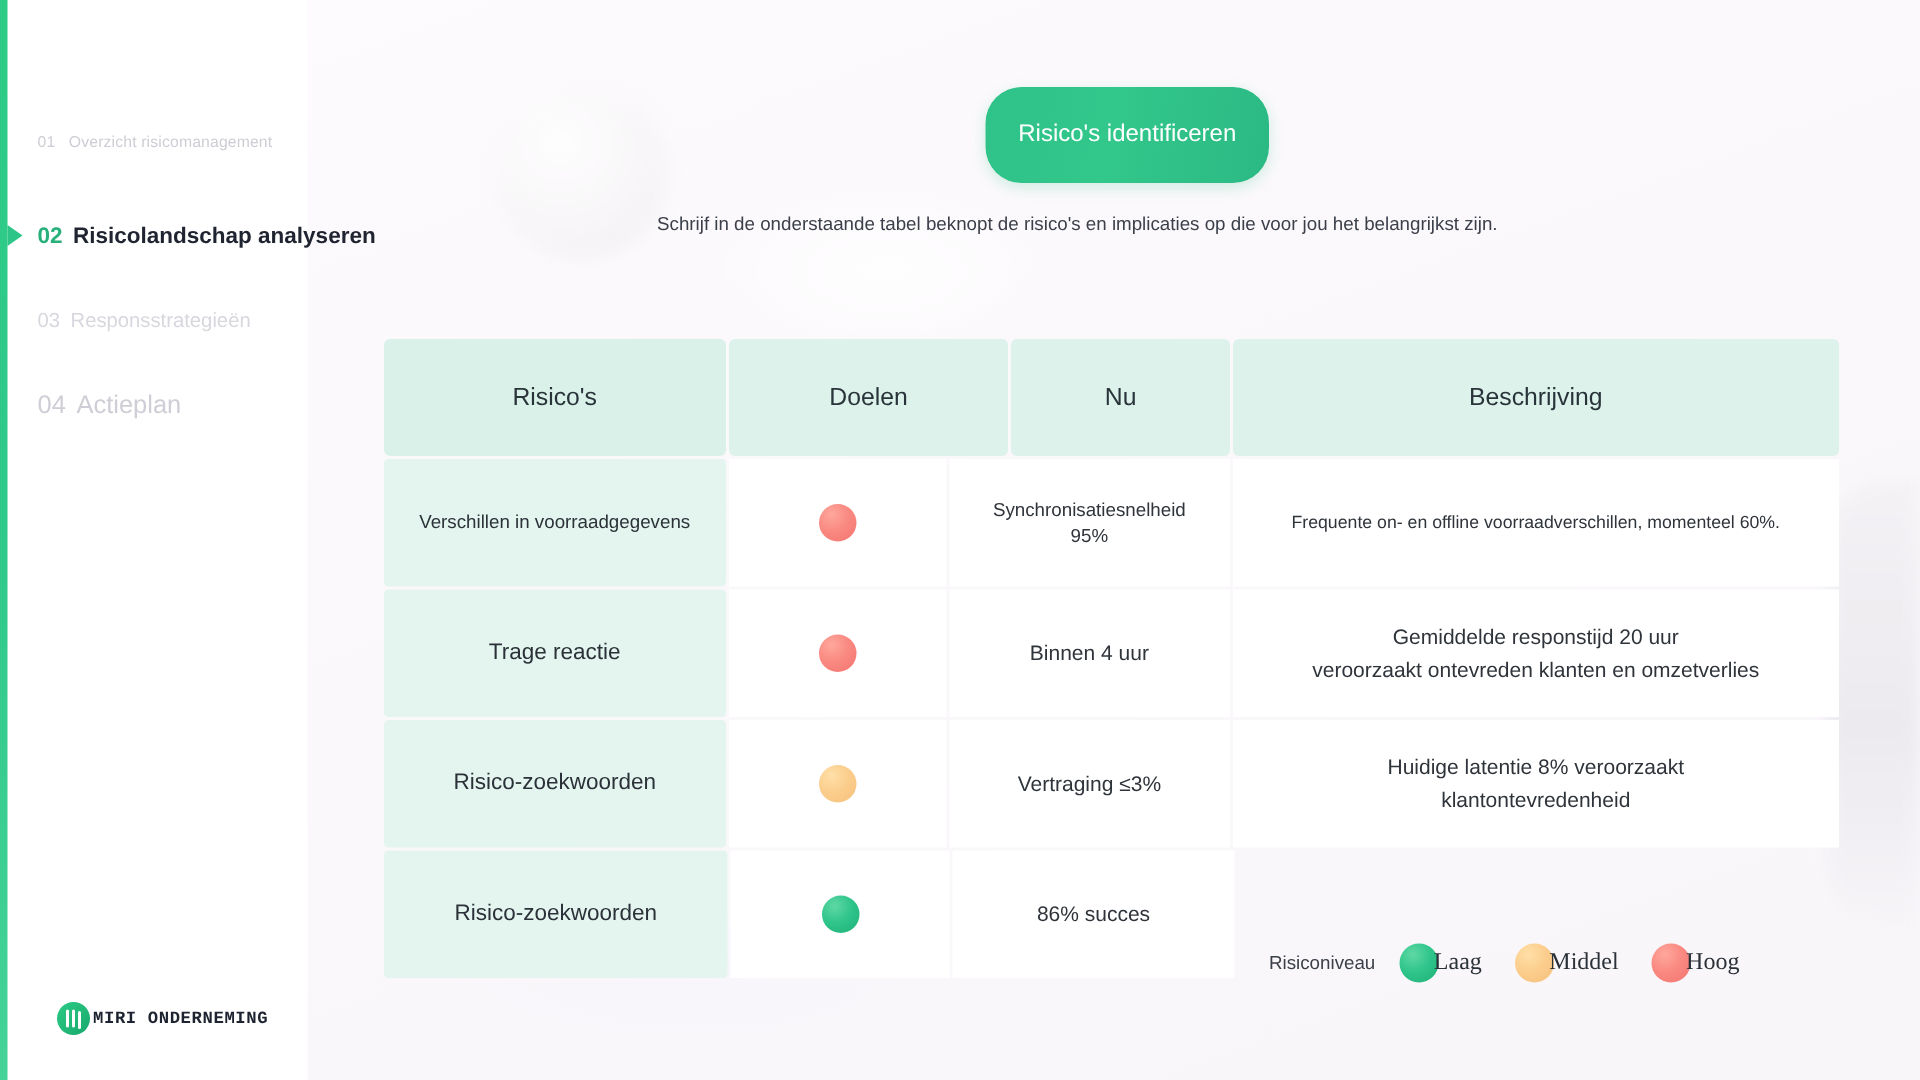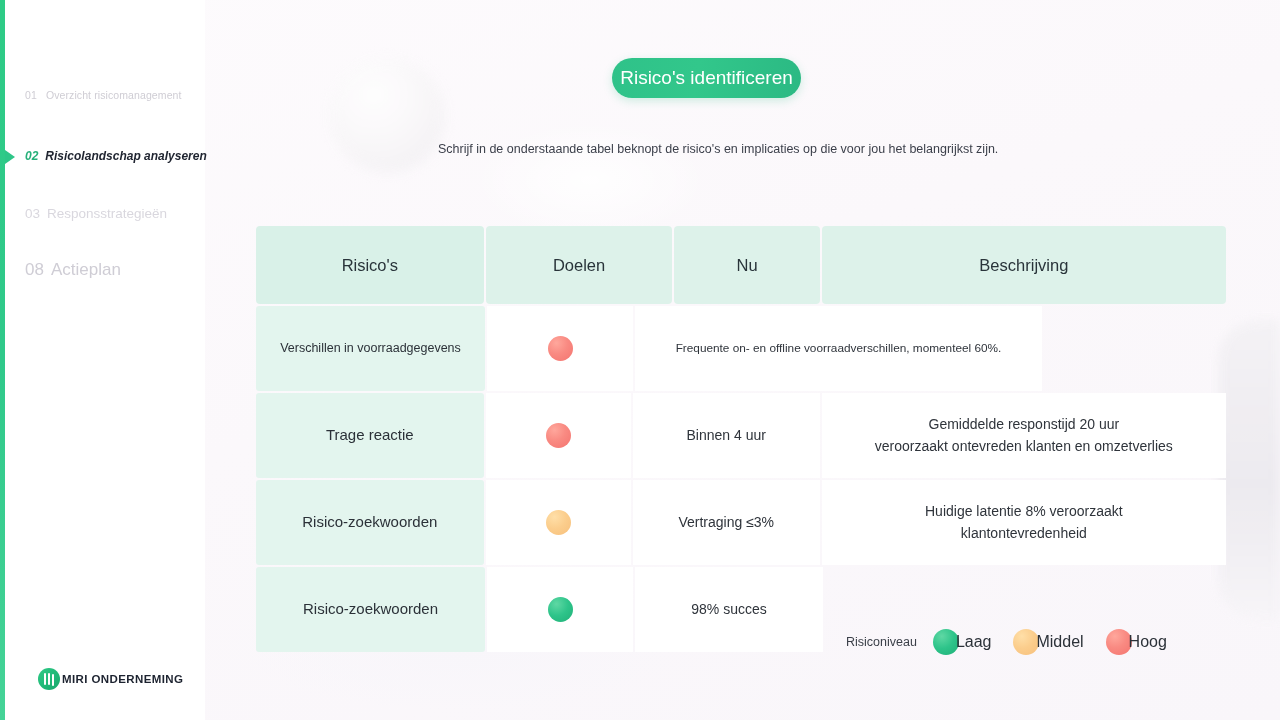--- a/index.html
+++ b/index.html
@@ -67,21 +67,21 @@
 
   .nav-item {
     position: absolute;
     display: flex;
     align-items: baseline;
     white-space: nowrap;
   }
   .nav-num { margin-right: 7px; }
   .nav-1 { left: 25px; top: 89px; font-size: 10.5px; color: #cfcdd4; letter-spacing: .1px; }
   .nav-1 .nav-num { margin-right: 9px; }
-  .nav-2 { left: 25px; top: 149px; font-size: 12px; color: #1f2430; font-weight: 700; font-style: italic; }
+  .nav-2 { left: 25px; top: 149px; font-size: 15px; color: #1f2430; font-weight: 700; }
   .nav-2 .nav-num { color: #27b07a; font-weight: 700; }
   .nav-3 { left: 25px; top: 206px; font-size: 13.5px; color: #d9d7de; }
   .nav-4 { left: 25px; top: 260px; font-size: 17px; color: #cfcdd5; }
 
   .nav-pointer {
     position: absolute;
     left: 5px; top: 150px;
     width: 0; height: 0;
     border-top: 7px solid transparent;
     border-bottom: 7px solid transparent;
@@ -109,31 +109,32 @@
     background: #ffffff;
     border-radius: 1px;
     box-shadow: 4px 0 0 #ffffff, 8px 1px 0 #ffffff;
   }
   .logo-text {
     font-size: 11.5px;
     font-weight: 700;
     letter-spacing: .4px;
     color: #1d2330;
     padding-left: 6px;
+    font-family: Liberation Mono, monospace;
   }
 
   
   .badge {
     position: absolute;
-    left: 612px; top: 58px;
-    width: 189px; height: 40px;
+    left: 657px; top: 58px;
+    width: 189px; height: 64px;
     border-radius: 24px;
     background: linear-gradient(100deg, #2fc289 0%, #32c78b 45%, #2bb983 100%);
     color: #ffffff;
-    font-size: 19px;
+    font-size: 16px;
     display: flex; align-items: center; justify-content: center;
     box-shadow: 0 3px 10px rgba(44,190,134,.22);
     z-index: 4;
   }
   .subtitle {
     position: absolute;
     left: 438px; top: 142px;
     font-size: 12.5px;
     color: #3b3f4a;
     white-space: nowrap;
@@ -189,21 +190,21 @@
 
   
   .legend {
     position: absolute;
     left: 846px; top: 629px;
     display: flex;
     align-items: center;
     z-index: 4;
   }
   .legend-title { font-size: 12.5px; color: #3a3f48; margin-right: 16px; }
-  .legend-item { display: flex; align-items: center; margin-right: 22px; }
+  .legend-item { display: flex; align-items: center; margin-right: 22px; font-family: Liberation Serif, serif; }
   .legend-item:last-child { margin-right: 0; }
   .legend-dot { width: 26px; height: 26px; border-radius: 50%; }
   .legend-text { font-size: 16px; color: #2b3138; margin-left: -3px; }
 </style>
 </head>
 <body>
 
 <div id="root">
 
   <div class="blob-main"></div>
@@ -225,21 +226,21 @@
         <span class="nav-num">02</span>
         <span>Risicolandschap analyseren</span>
       </div>
 
       <div class="nav-item nav-3">
         <span class="nav-num">03</span>
         <span>Responsstrategieën</span>
       </div>
 
       <div class="nav-item nav-4">
-        <span class="nav-num">08</span>
+        <span class="nav-num">04</span>
         <span>Actieplan</span>
       </div>
     </div>
 
     <div class="logo">
       <div class="logo-mark">
           <span></span>
         </div>
       <div class="logo-text">MIRI ONDERNEMING</div>
     </div>
@@ -257,20 +258,23 @@
       <div class="tcell c4">Beschrijving</div>
     </div>
 
     <div class="trow body-row">
       <div class="tcell c1">
         <span class="risk-label small">Verschillen in voorraadgegevens</span>
       </div>
       <div class="tcell c2">
         <span class="dot dot-high"></span>
       </div>
+      <div class="tcell c3">
+        <span class="goal small">Synchronisatiesnelheid 95%</span>
+      </div>
       <div class="tcell c4">
         <span class="desc small">Frequente on- en offline voorraadverschillen, momenteel 60%.</span>
       </div>
     </div>
 
     <div class="trow body-row">
       <div class="tcell c1">
         <span class="risk-label">Trage reactie</span>
       </div>
       <div class="tcell c2">
@@ -306,21 +310,21 @@
     </div>
 
     <div class="trow body-row">
       <div class="tcell c1">
         <span class="risk-label">Risico-zoekwoorden</span>
       </div>
       <div class="tcell c2">
         <span class="dot dot-low"></span>
       </div>
       <div class="tcell c3">
-        <span class="goal">98% succes</span>
+        <span class="goal">86% succes</span>
       </div>
     </div>
   </div>
 
   <div class="legend">
     <span class="legend-title">Risiconiveau</span>
 
     <span class="legend-item">
       <span class="legend-dot dot-low"></span>
       <span class="legend-text">Laag</span>

